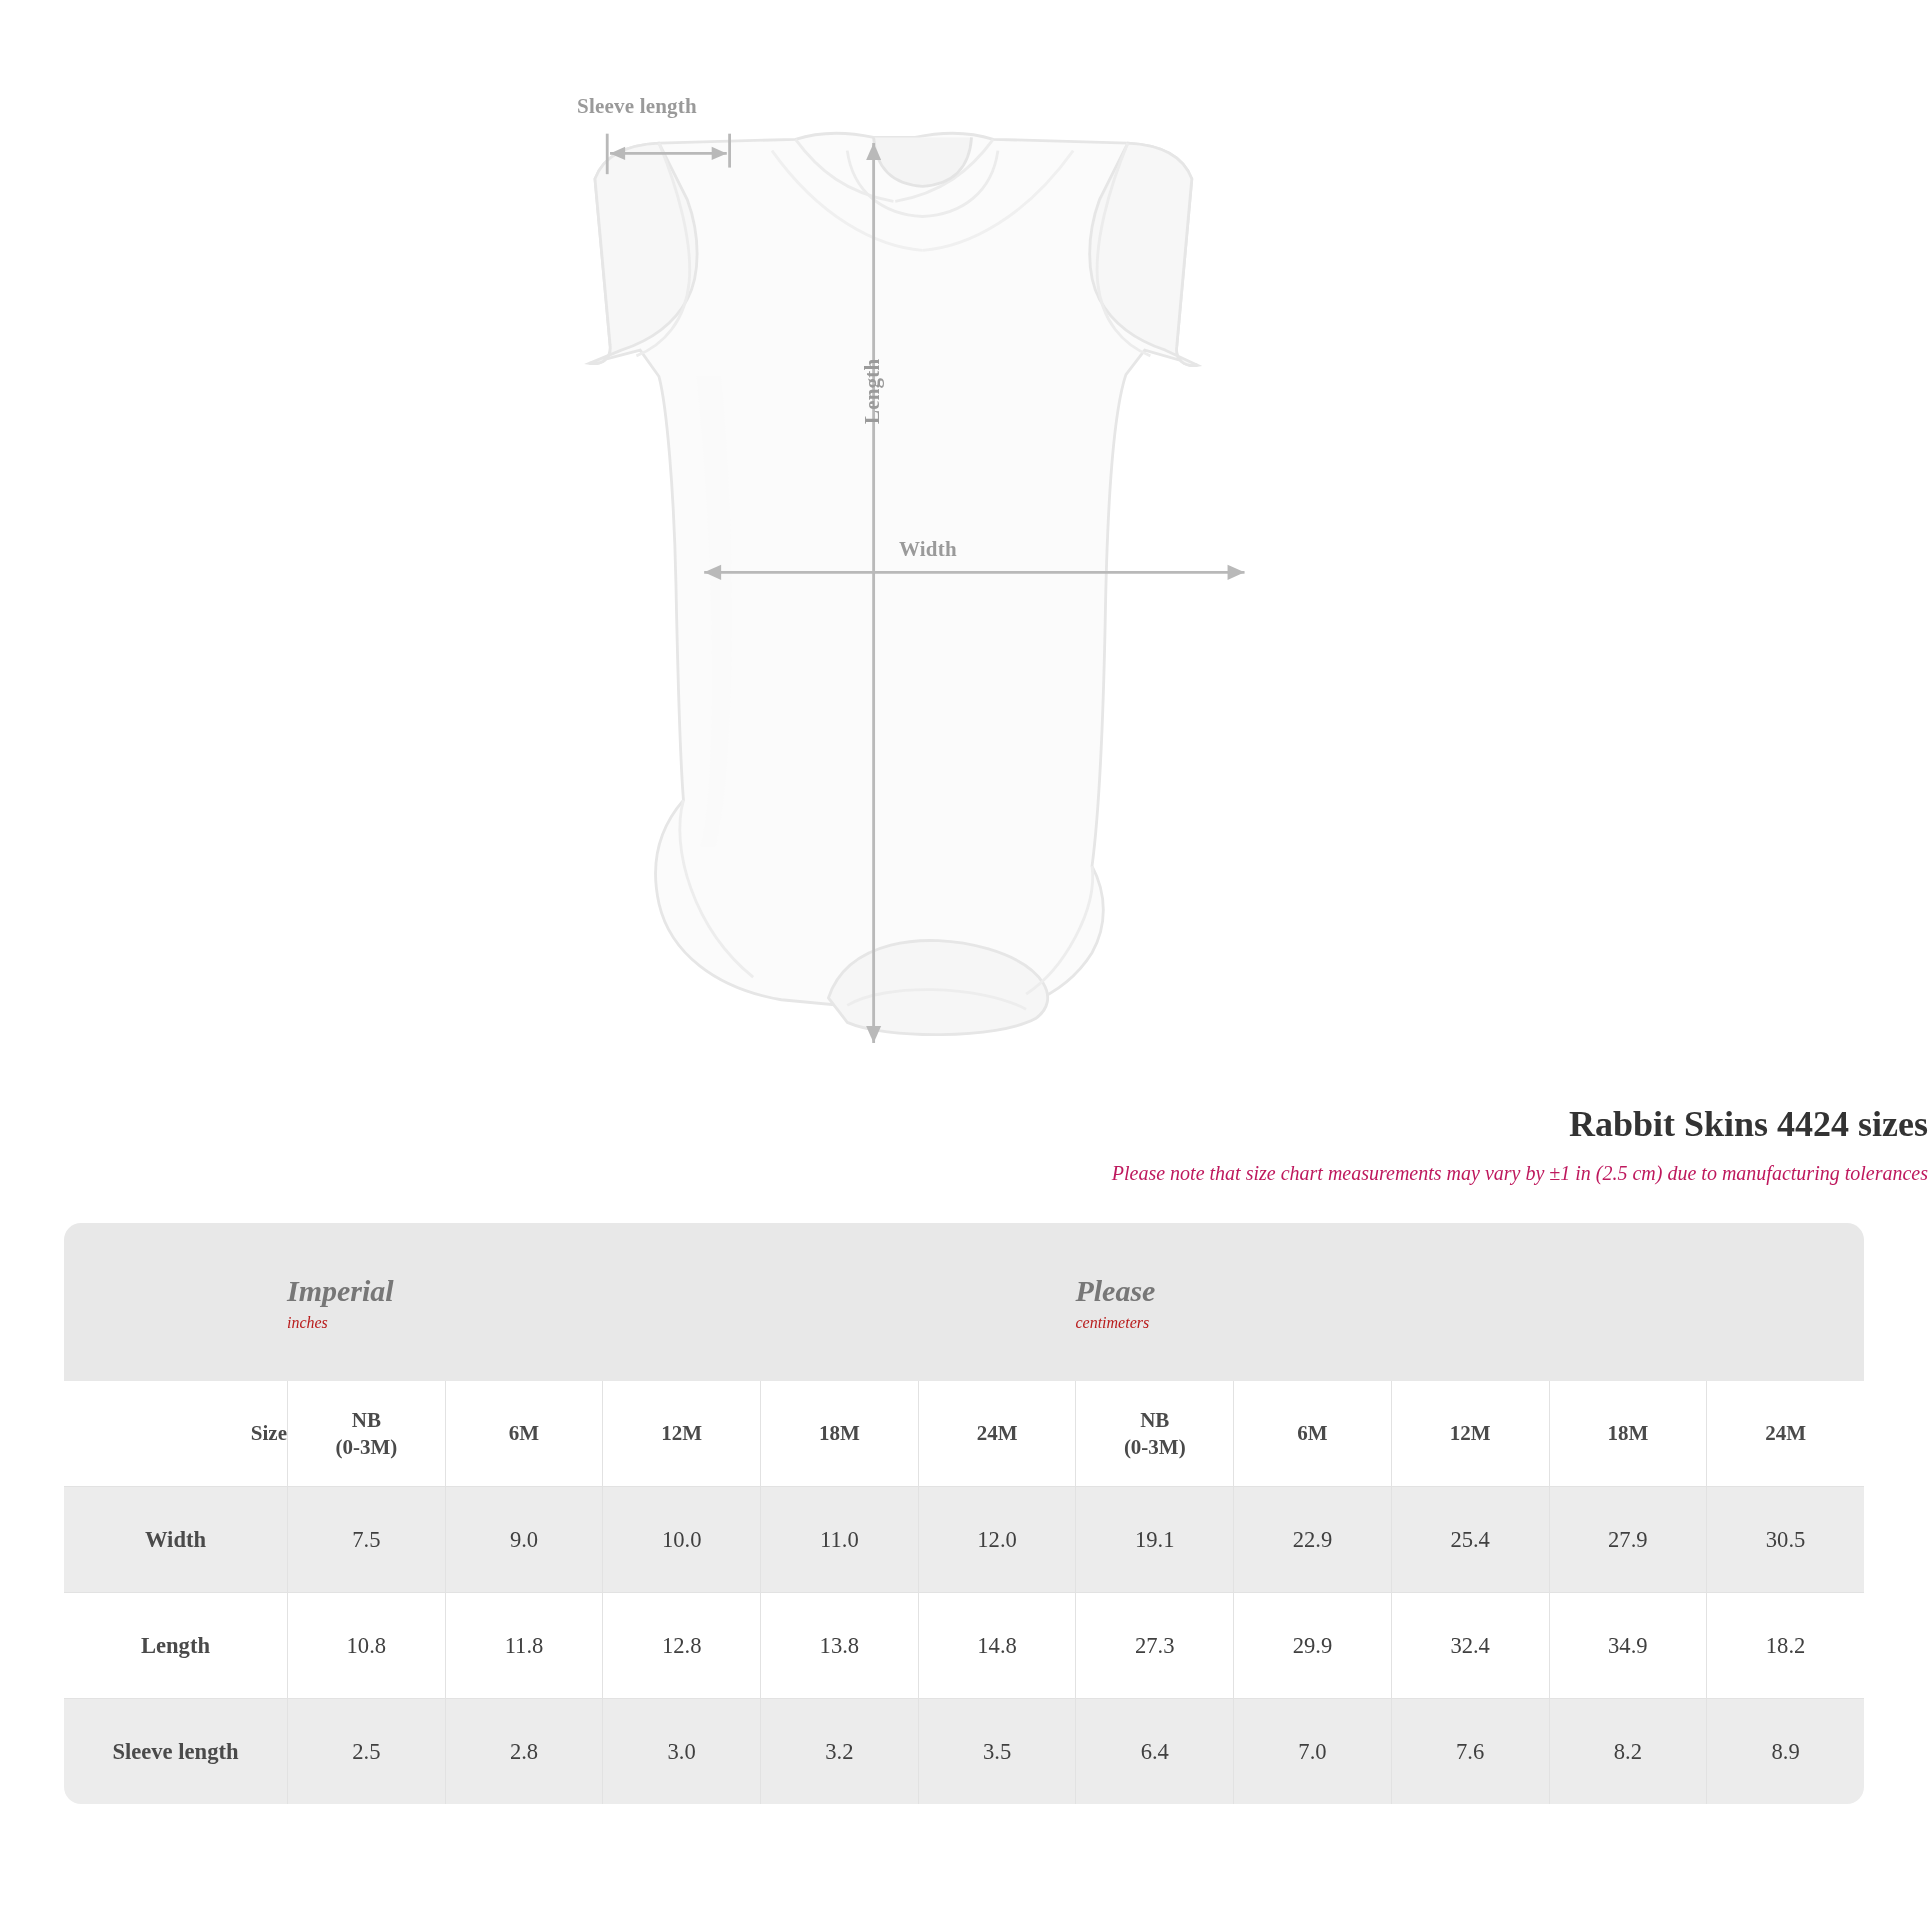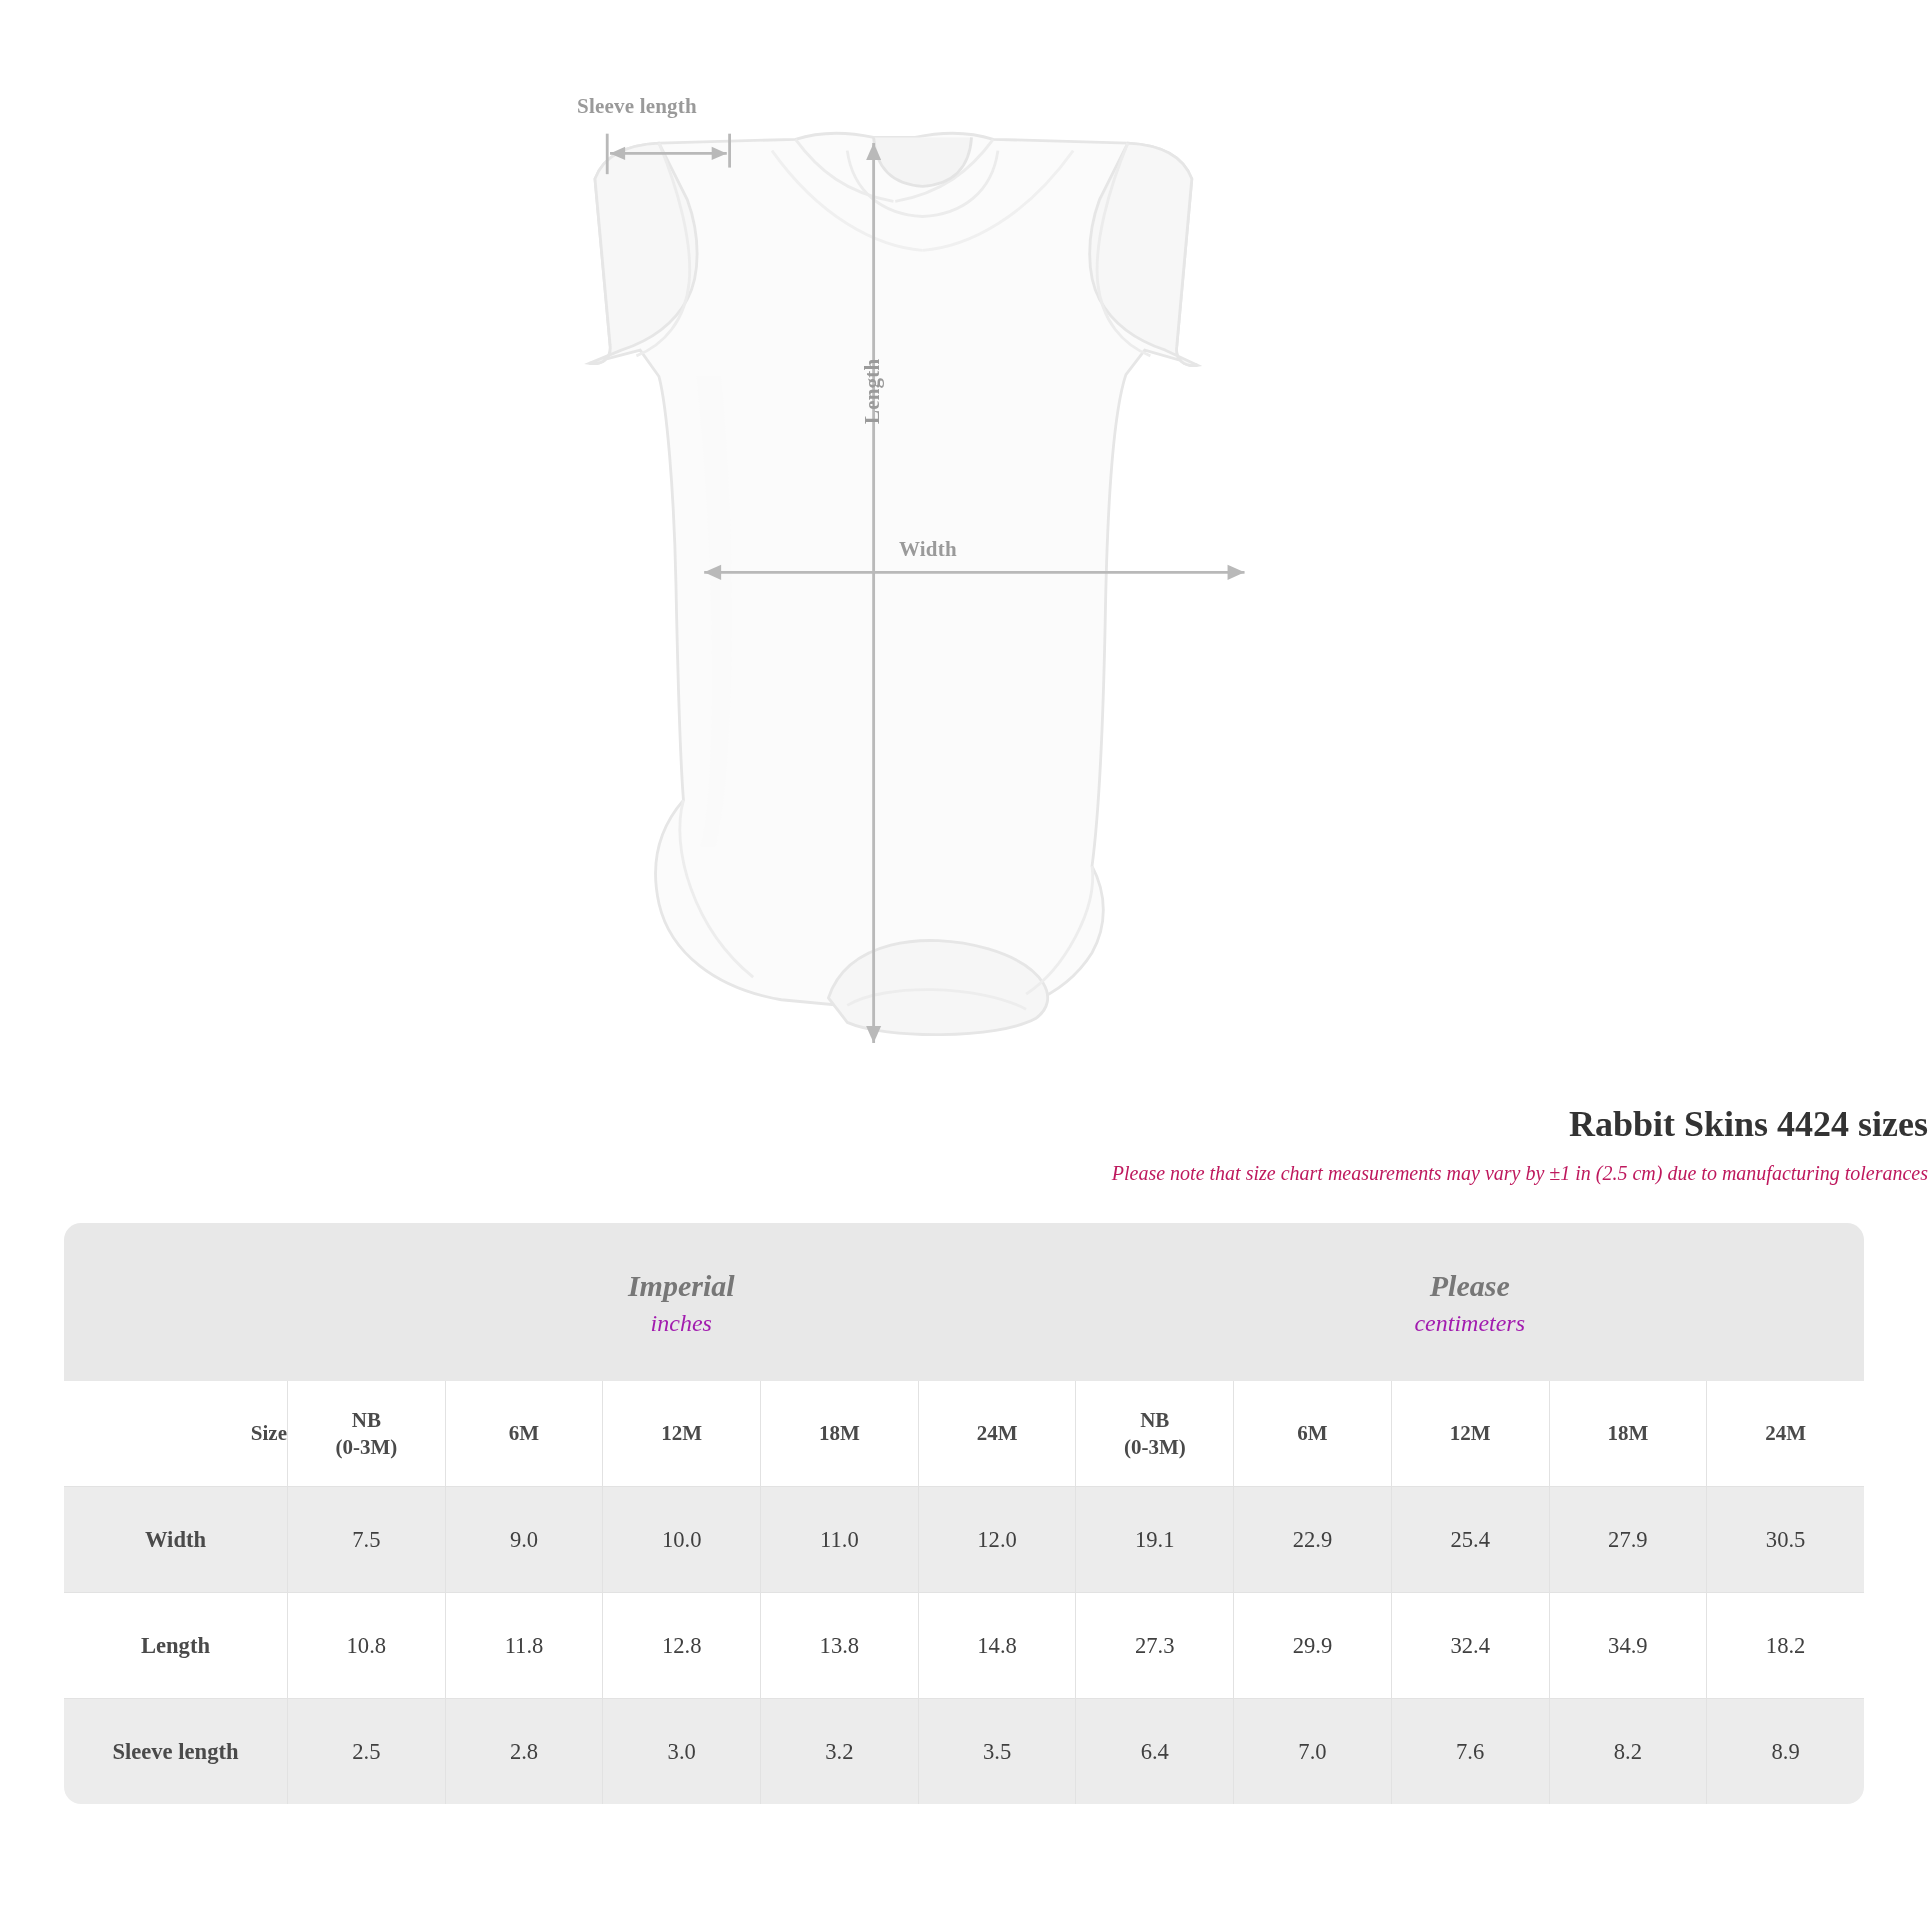--- a/index.html
+++ b/index.html
@@ -86,37 +86,36 @@
     overflow: hidden;
     border-radius: 17px;
   }
   table.size-table td, table.size-table th {
     padding: 0;
     margin: 0;
   }
   .unit-cell {
     height: 158px;
     background: #e8e8e8;
-    text-align: center;
     vertical-align: middle;
   }
   .unit-cell.corner {
     background: #e8e8e8;
   }
   .unit-name {
     font-size: 30px;
     font-style: italic;
     font-weight: bold;
     color: #777777;
     line-height: 1.2;
   }
   .unit-sub {
-    font-size: 24px;
+    font-size: 16px;
     font-style: italic;
-    color: #a21caf;
+    color: #b91c1c;
     margin-top: 5.6px;
   }
   .hdr-row td {
     height: 105px;
     background: #ffffff;
     text-align: center;
     vertical-align: middle;
     font-size: 21px;
     font-weight: bold;
     color: #4a4a4a;

